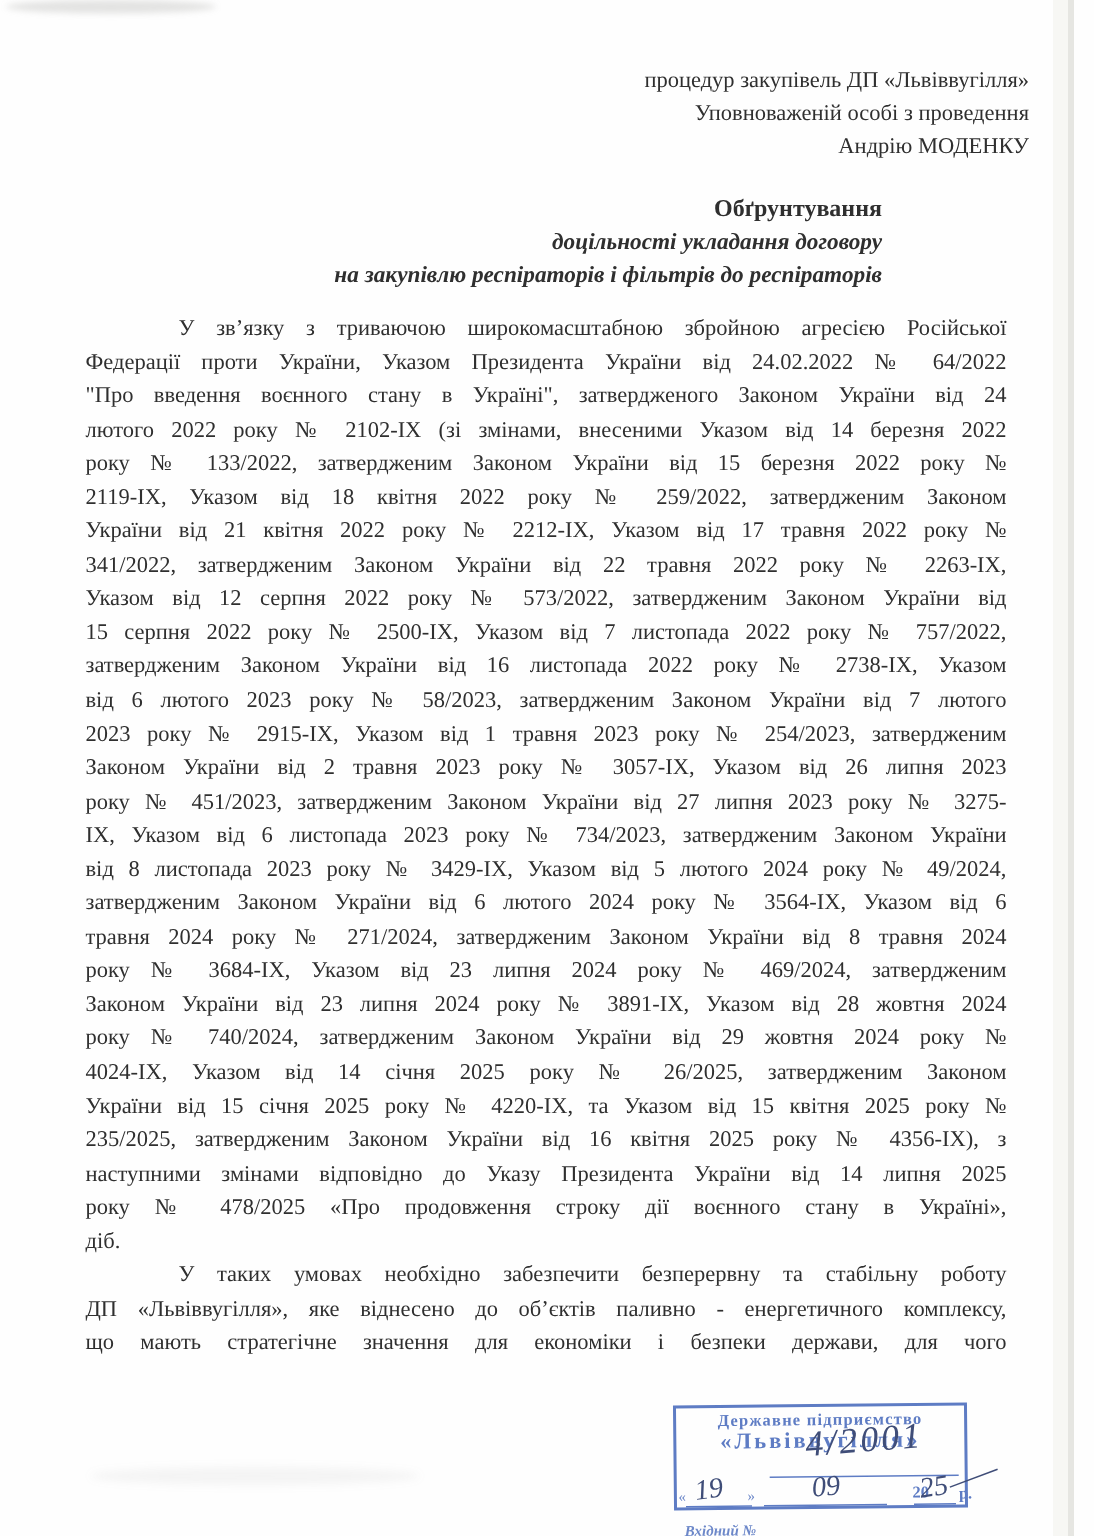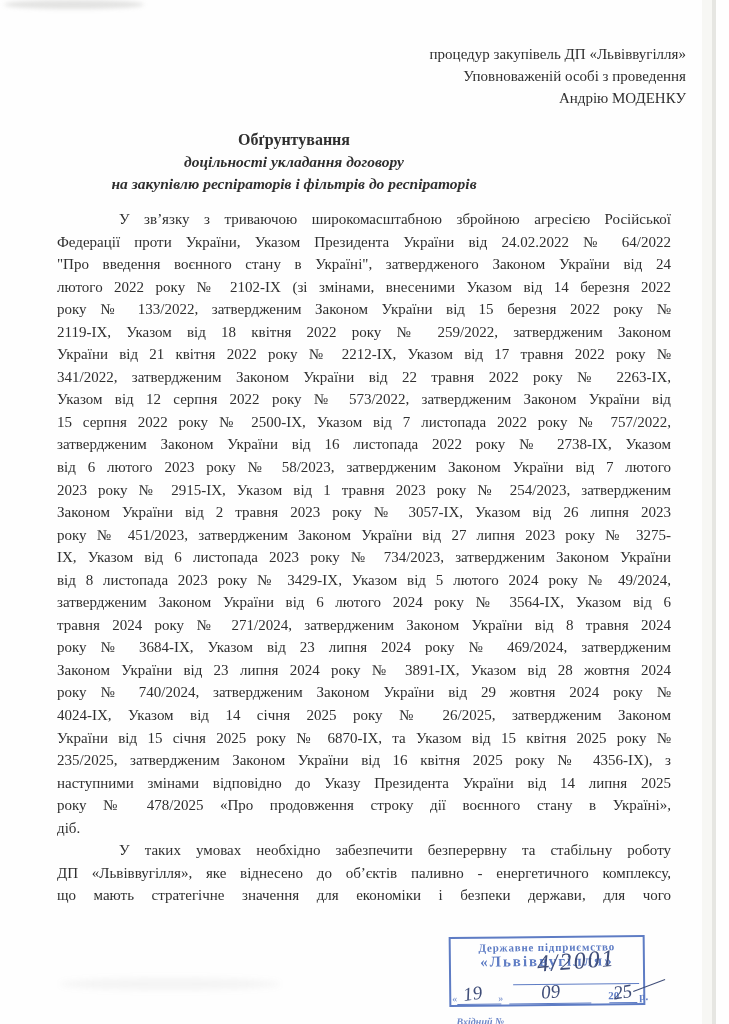--- a/index.html
+++ b/index.html
@@ -43,21 +43,21 @@
   
   .recipient {
     position: absolute; top: 44px; right: 43px;
     text-align: right;
     font-size: 15px; line-height: 21.8px;
   }
   
   .title-block {
     position: absolute; top: 129px; left: 0;
     width: 588px;
-    text-align: center;
+    text-align: right;
     line-height: 22.2px;
   }
   .title-main { font-weight: bold; font-size: 16px; }
   .title-sub  { font-weight: bold; font-style: italic; font-size: 15.5px; }
   
   .body-text {
     position: absolute; top: 208px; left: 57px;
     width: 614px;
     font-size: 15px;
   }
@@ -164,21 +164,21 @@
         <div class="line">Законом України від 2 травня 2023 року № 3057-IX, Указом від 26 липня 2023</div>
         <div class="line">року № 451/2023, затвердженим Законом України від 27 липня 2023 року № 3275-</div>
         <div class="line">IX, Указом від 6 листопада 2023 року № 734/2023, затвердженим Законом України</div>
         <div class="line">від 8 листопада 2023 року № 3429-IX, Указом від 5 лютого 2024 року № 49/2024,</div>
         <div class="line">затвердженим Законом України від 6 лютого 2024 року № 3564-IX, Указом від 6</div>
         <div class="line">травня 2024 року № 271/2024, затвердженим Законом України від 8 травня 2024</div>
         <div class="line">року № 3684-IX, Указом від 23 липня 2024 року № 469/2024, затвердженим</div>
         <div class="line">Законом України від 23 липня 2024 року № 3891-IX, Указом від 28 жовтня 2024</div>
         <div class="line">року № 740/2024, затвердженим Законом України від 29 жовтня 2024 року №</div>
         <div class="line">4024-IX, Указом від 14 січня 2025 року № 26/2025, затвердженим Законом</div>
-        <div class="line">України від 15 січня 2025 року № 6870-IX, та Указом від 15 квітня 2025 року №</div>
+        <div class="line">України від 15 січня 2025 року № 4220-IX, та Указом від 15 квітня 2025 року №</div>
         <div class="line">235/2025, затвердженим Законом України від 16 квітня 2025 року № 4356-IX), з</div>
         <div class="line">наступними змінами відповідно до Указу Президента України від 14 липня 2025</div>
         <div class="line">року № 478/2025 «Про продовження строку дії воєнного стану в Україні»,</div>
         <div class="line no-justify">діб.</div>
       </div>
       <div>
         <div class="line indent">У таких умовах необхідно забезпечити безперервну та стабільну роботу</div>
         <div class="line">ДП «Львіввугілля», яке віднесено до об’єктів паливно - енергетичного комплексу,</div>
         <div class="line">що мають стратегічне значення для економіки і безпеки держави, для чого</div>
       </div>

